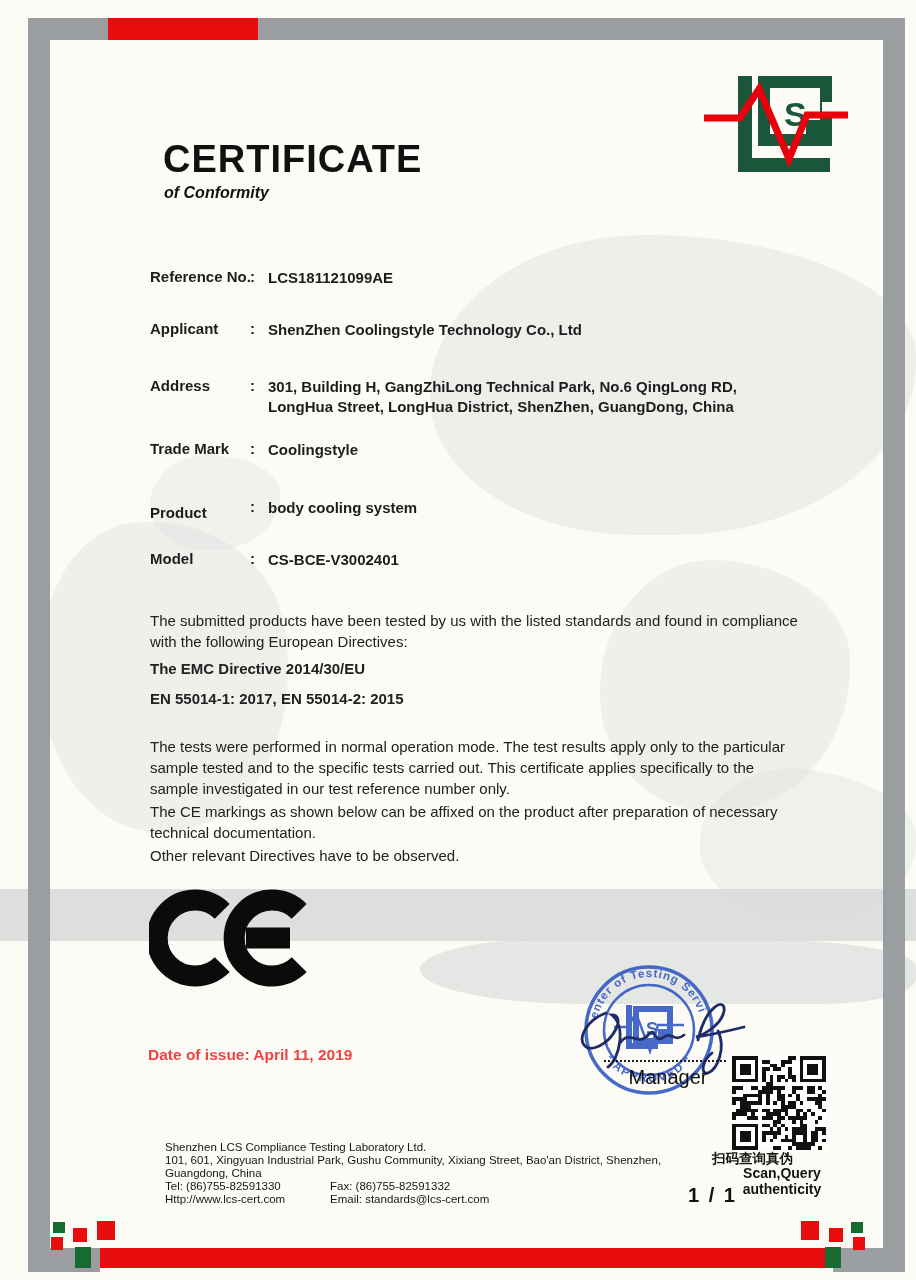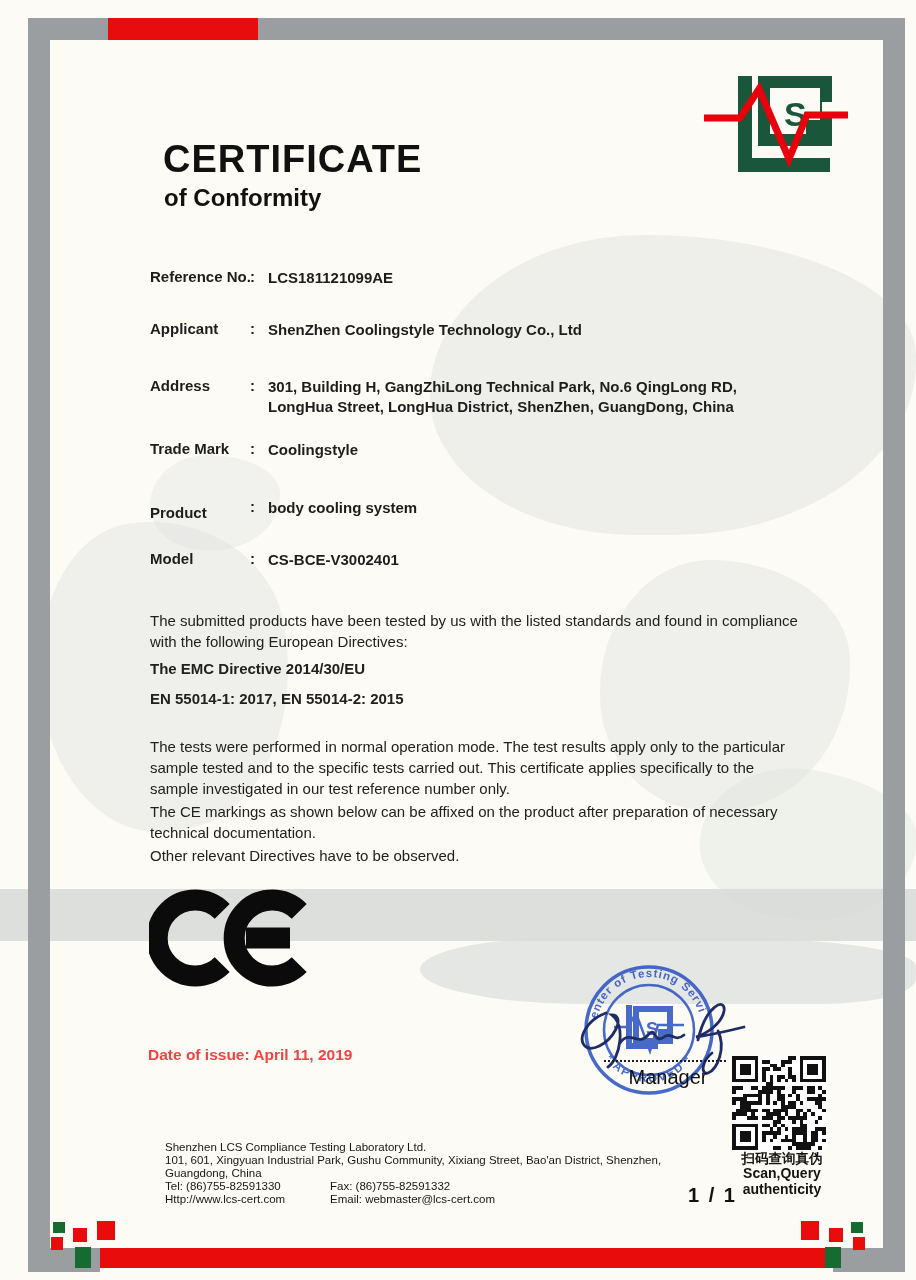--- a/index.html
+++ b/index.html
@@ -64,21 +64,21 @@
     <rect x="66" y="20" width="62" height="58" fill="none" stroke="#1a5639" stroke-width="12"></rect>
     <rect x="108" y="58" width="20" height="20" fill="#1a5639"></rect>
     <rect x="124" y="40" width="14" height="16" fill="#fcfbf5"></rect>
     <text x="86" y="64" font-size="34" font-weight="bold" fill="#1a5639" font-family="Liberation Sans, sans-serif">S</text>
     <polyline points="6,56 42,56 61,27 91,97 109,53 150,53" fill="none" stroke="#e8000d" stroke-width="7"></polyline>
   </svg>
 
   <div class="abs z3" style="left:163px;top:138px;font-size:38px;letter-spacing:1px;color:#111;">
     <span class="b">CERTIFICATE</span>
   </div>
-  <div class="abs z3 b" style="left:164px;top:184px;font-size:24px;color:#111;">of Conformity</div>
+  <div class="abs z3 b" style="left:164px;top:184px;font-size:16px;color:#111;font-style:italic;">of Conformity</div>
 
   <div>
     <div class="abs z3 label" style="left:150px;top:268px;">Reference No.</div>
     <div class="abs z3 label" style="left:250px;top:268px;">:</div>
     <div class="abs z3 value" style="left:268px;top:268px;width:505px;">LCS181121099AE</div>
 
     <div class="abs z3 label" style="left:150px;top:320px;">Applicant</div>
     <div class="abs z3 label" style="left:250px;top:320px;">:</div>
     <div class="abs z3 value" style="left:268px;top:320px;width:505px;">ShenZhen Coolingstyle Technology Co., Ltd</div>
 
@@ -369,28 +369,28 @@
         <rect x="11" y="24" width="1" height="1" fill="#111"></rect>
         <rect x="12" y="24" width="1" height="1" fill="#111"></rect>
         <rect x="15" y="24" width="1" height="1" fill="#111"></rect>
         <rect x="17" y="24" width="1" height="1" fill="#111"></rect>
         <rect x="18" y="24" width="1" height="1" fill="#111"></rect>
         <rect x="19" y="24" width="1" height="1" fill="#111"></rect>
         <rect x="20" y="24" width="1" height="1" fill="#111"></rect>
         <rect x="23" y="24" width="1" height="1" fill="#111"></rect>
       </svg>
   </div>
-  <div class="abs z4 b" style="left:712px;top:1150px;width:140px;text-align:center;font-size:13.5px;color:#131313;font-family:'DejaVu Sans',sans-serif;">扫码查询真伪</div>
+  <div class="abs z4 b" style="left:712px;top:1150px;width:140px;font-size:13.5px;color:#131313;font-family:'DejaVu Sans',sans-serif;">扫码查询真伪</div>
   <div class="abs z4 b" style="left:702px;top:1165px;width:160px;text-align:center;font-size:14px;color:#131313;">Scan,Query authenticity</div>
 
   <div class="abs z4 b" style="left:688px;top:1184px;font-size:20px;letter-spacing:2px;color:#111;">1 / 1</div>
 
   <div>
     <div class="abs z3 foot" style="left:165px;top:1141px;">Shenzhen LCS Compliance Testing Laboratory Ltd.</div>
     <div class="abs z3 foot" style="left:165px;top:1154px;">101, 601, Xingyuan Industrial Park, Gushu Community, Xixiang Street, Bao'an District, Shenzhen,</div>
     <div class="abs z3 foot" style="left:165px;top:1167px;">Guangdong, China</div>
     <div class="abs z3 foot" style="left:165px;top:1180px;">Tel: (86)755-82591330</div>
     <div class="abs z3 foot" style="left:330px;top:1180px;">Fax: (86)755-82591332</div>
     <div class="abs z3 foot" style="left:165px;top:1193px;">Http://www.lcs-cert.com</div>
-    <div class="abs z3 foot" style="left:330px;top:1193px;">Email: webmaster@lcs-cert.com</div>
+    <div class="abs z3 foot" style="left:330px;top:1193px;">Email: standards@lcs-cert.com</div>
   </div>
 
 </div>
 
 </body></html>

